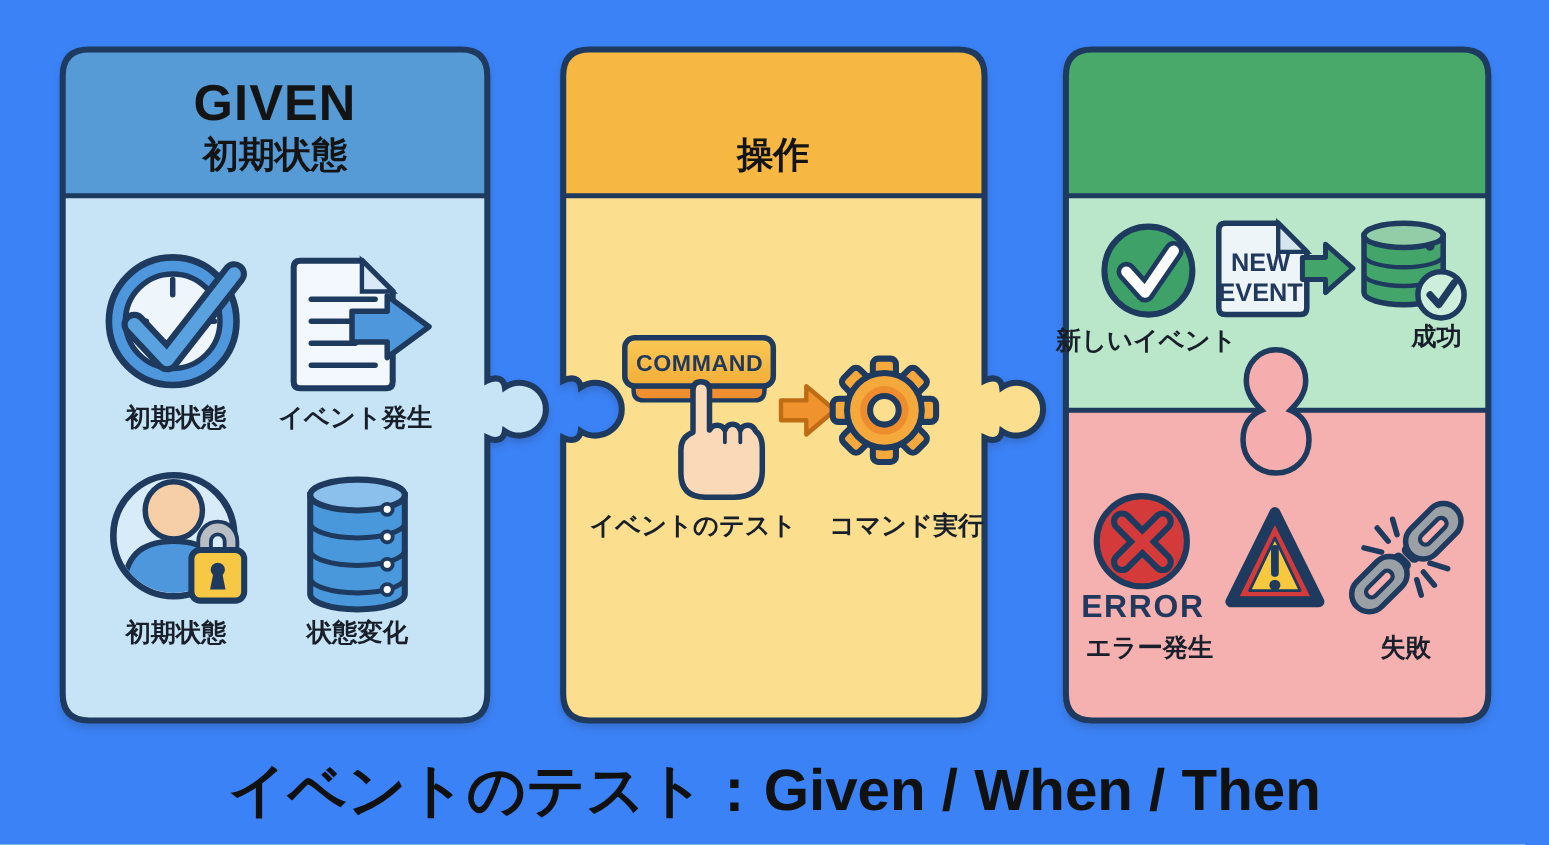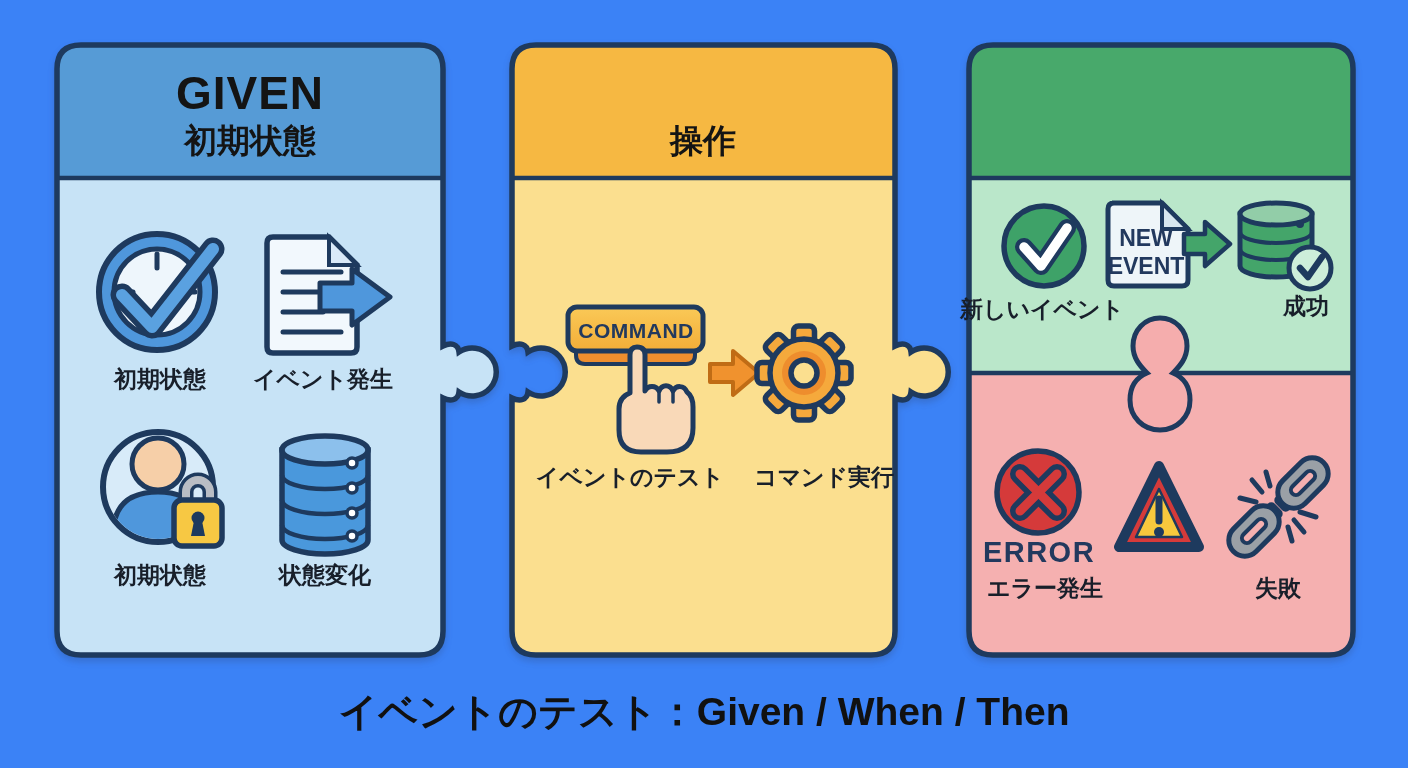--- a/index.html
+++ b/index.html
@@ -9,21 +9,21 @@
   }
   .stage svg{position:absolute;left:0;top:0;width:1408px;height:768px;}
   .piece{filter:drop-shadow(0 4px 3px rgba(40,50,80,.22));}
   .ovl{position:absolute;transform:translateX(-50%);white-space:nowrap;text-align:center;}
   .ptitle{font-size:46px;font-weight:900;color:#141414;letter-spacing:1px;line-height:1;}
   .psub{font-size:33px;font-weight:900;color:#141414;line-height:1;}
   .lbl{font-size:23px;font-weight:800;color:#181f2a;line-height:1;}
   .cmd{font-size:21px;font-weight:900;color:#22395e;letter-spacing:.5px;line-height:1;text-align:right;}
   .newevent{font-size:23px;font-weight:900;color:#22395e;line-height:1.22;}
   .errortxt{font-size:29px;font-weight:900;color:#22395e;letter-spacing:1.5px;line-height:1;}
-  .caption{font-size:39px;font-weight:900;color:#111;line-height:1;}
+  .caption{font-size:53px;font-weight:900;color:#111;line-height:1;}
 </style>
 </head>
 <body>
 
 <div class="stage">
 
 <svg viewBox="0 0 1408 768">
   <defs>
     <linearGradient id="gradBtn" x1="0" y1="0" x2="0" y2="1">
       <stop offset="0" stop-color="#fac957"></stop>

